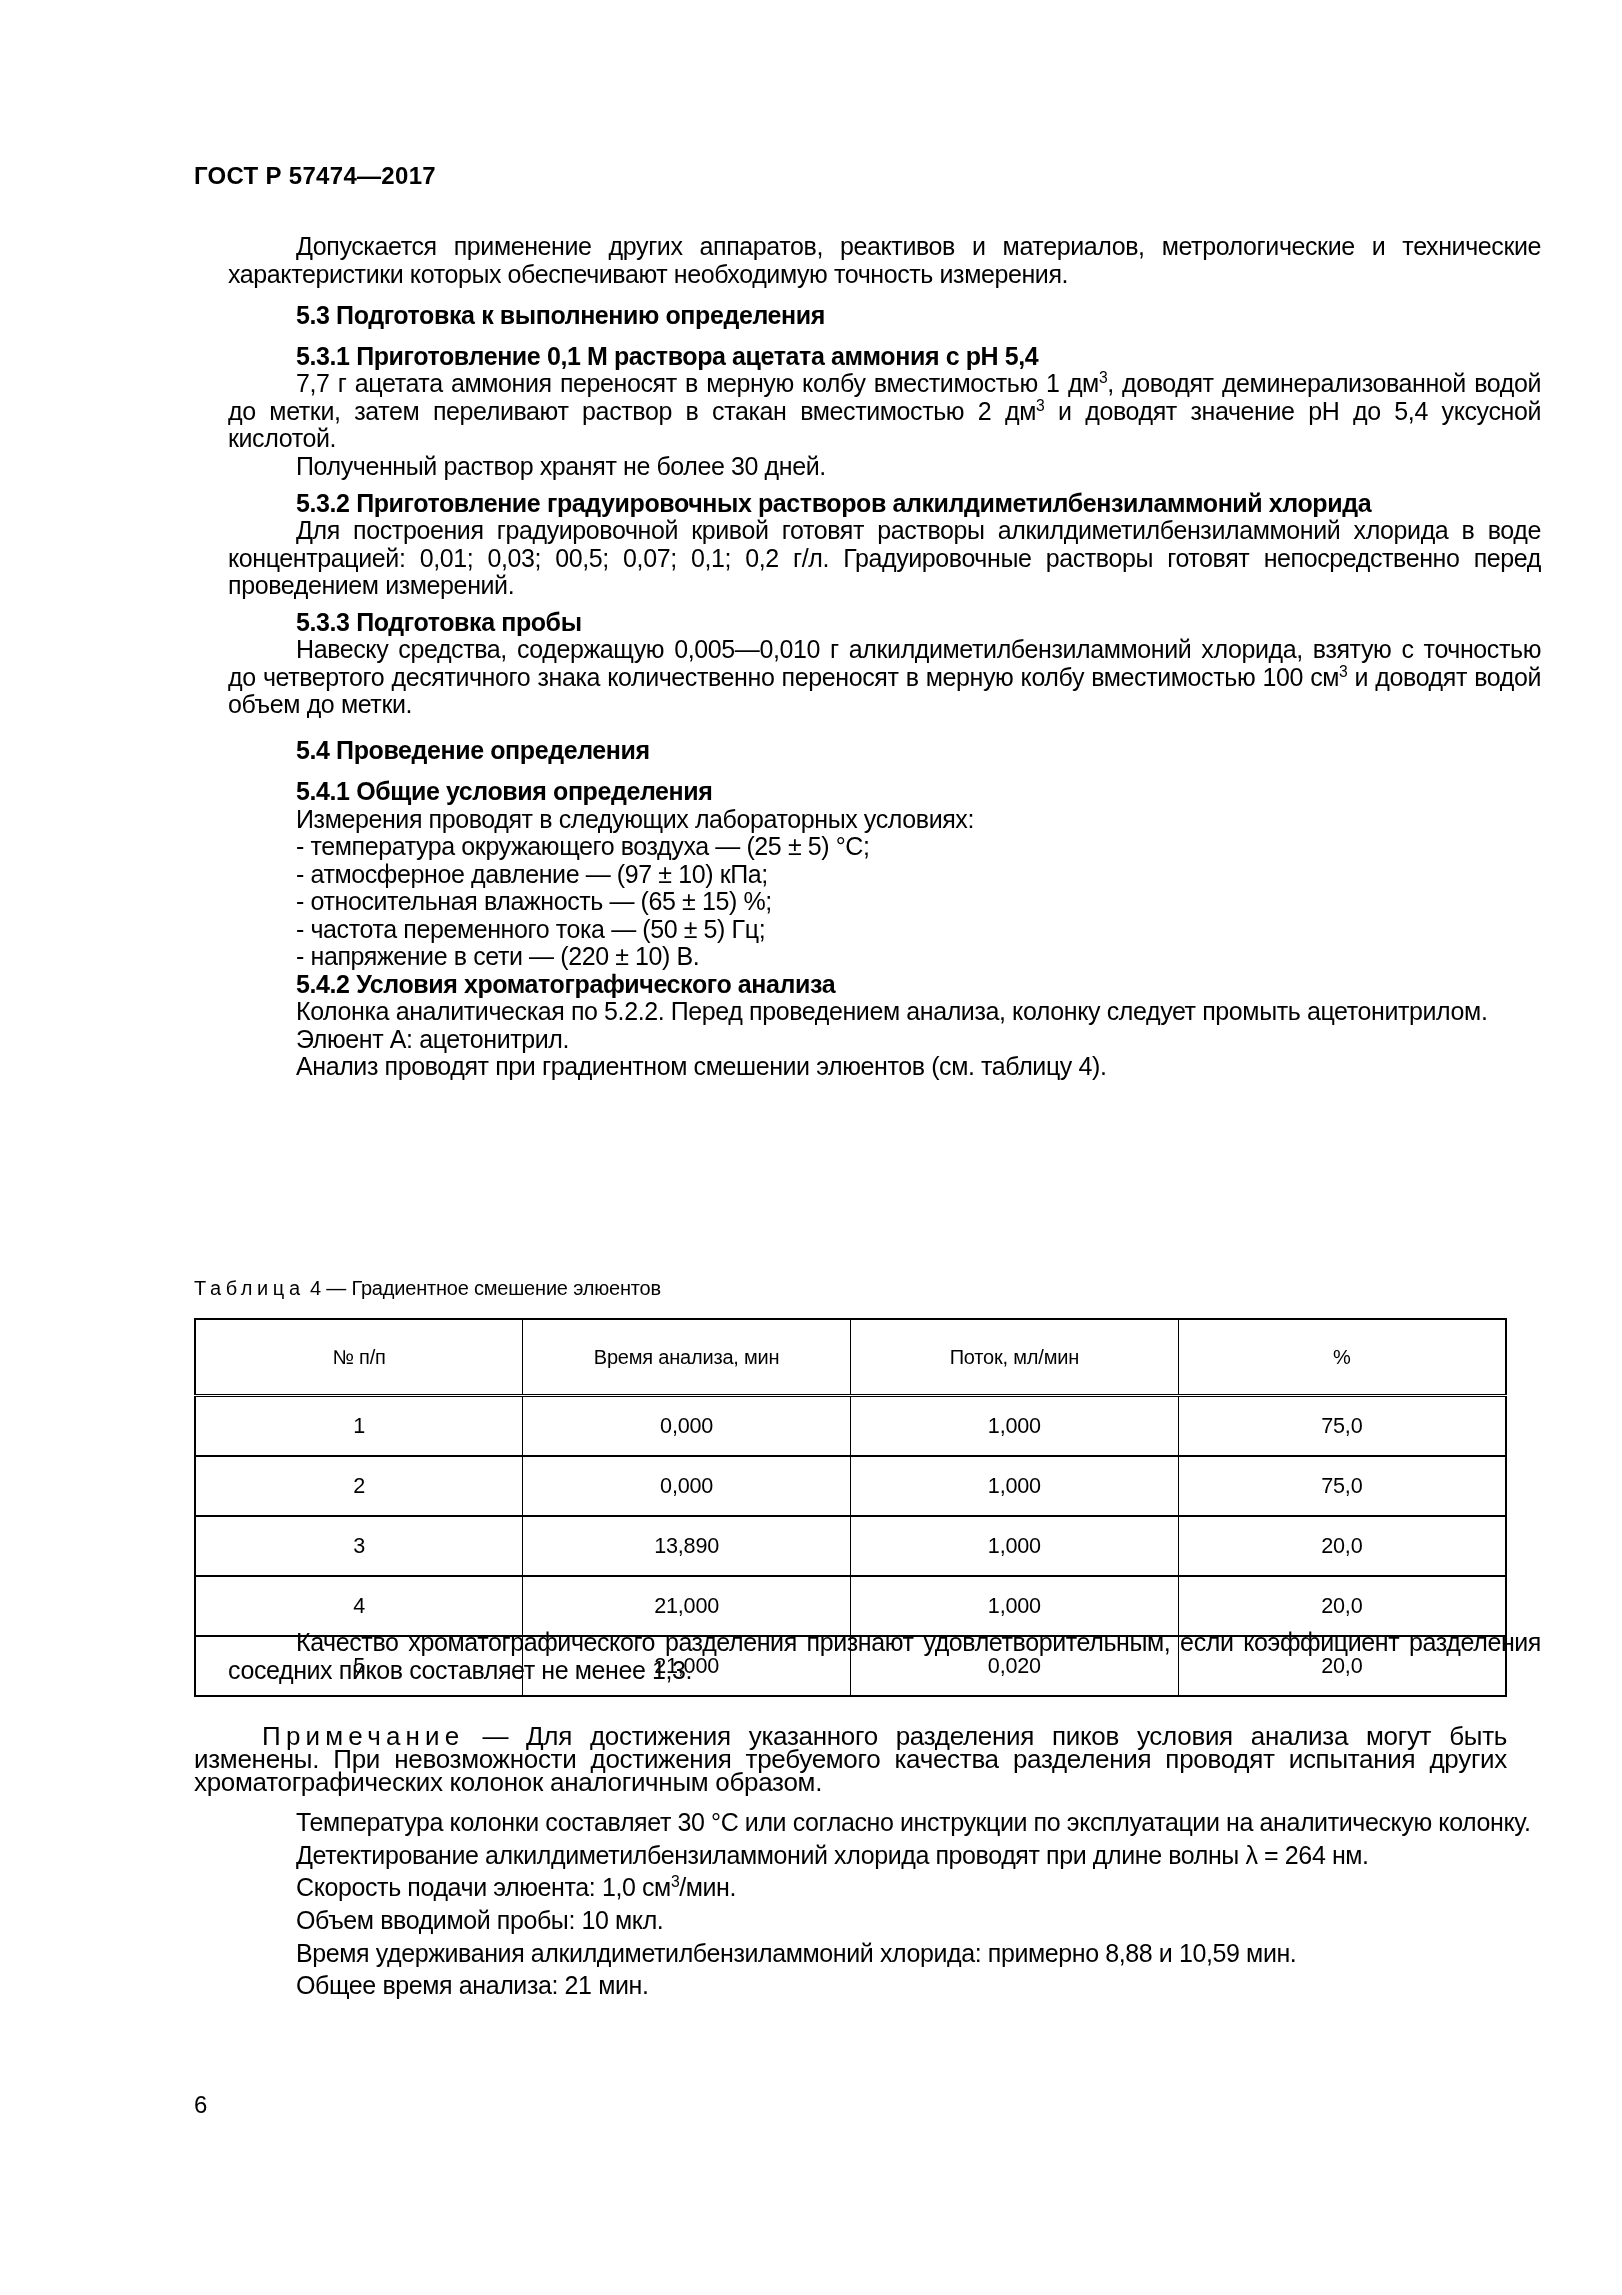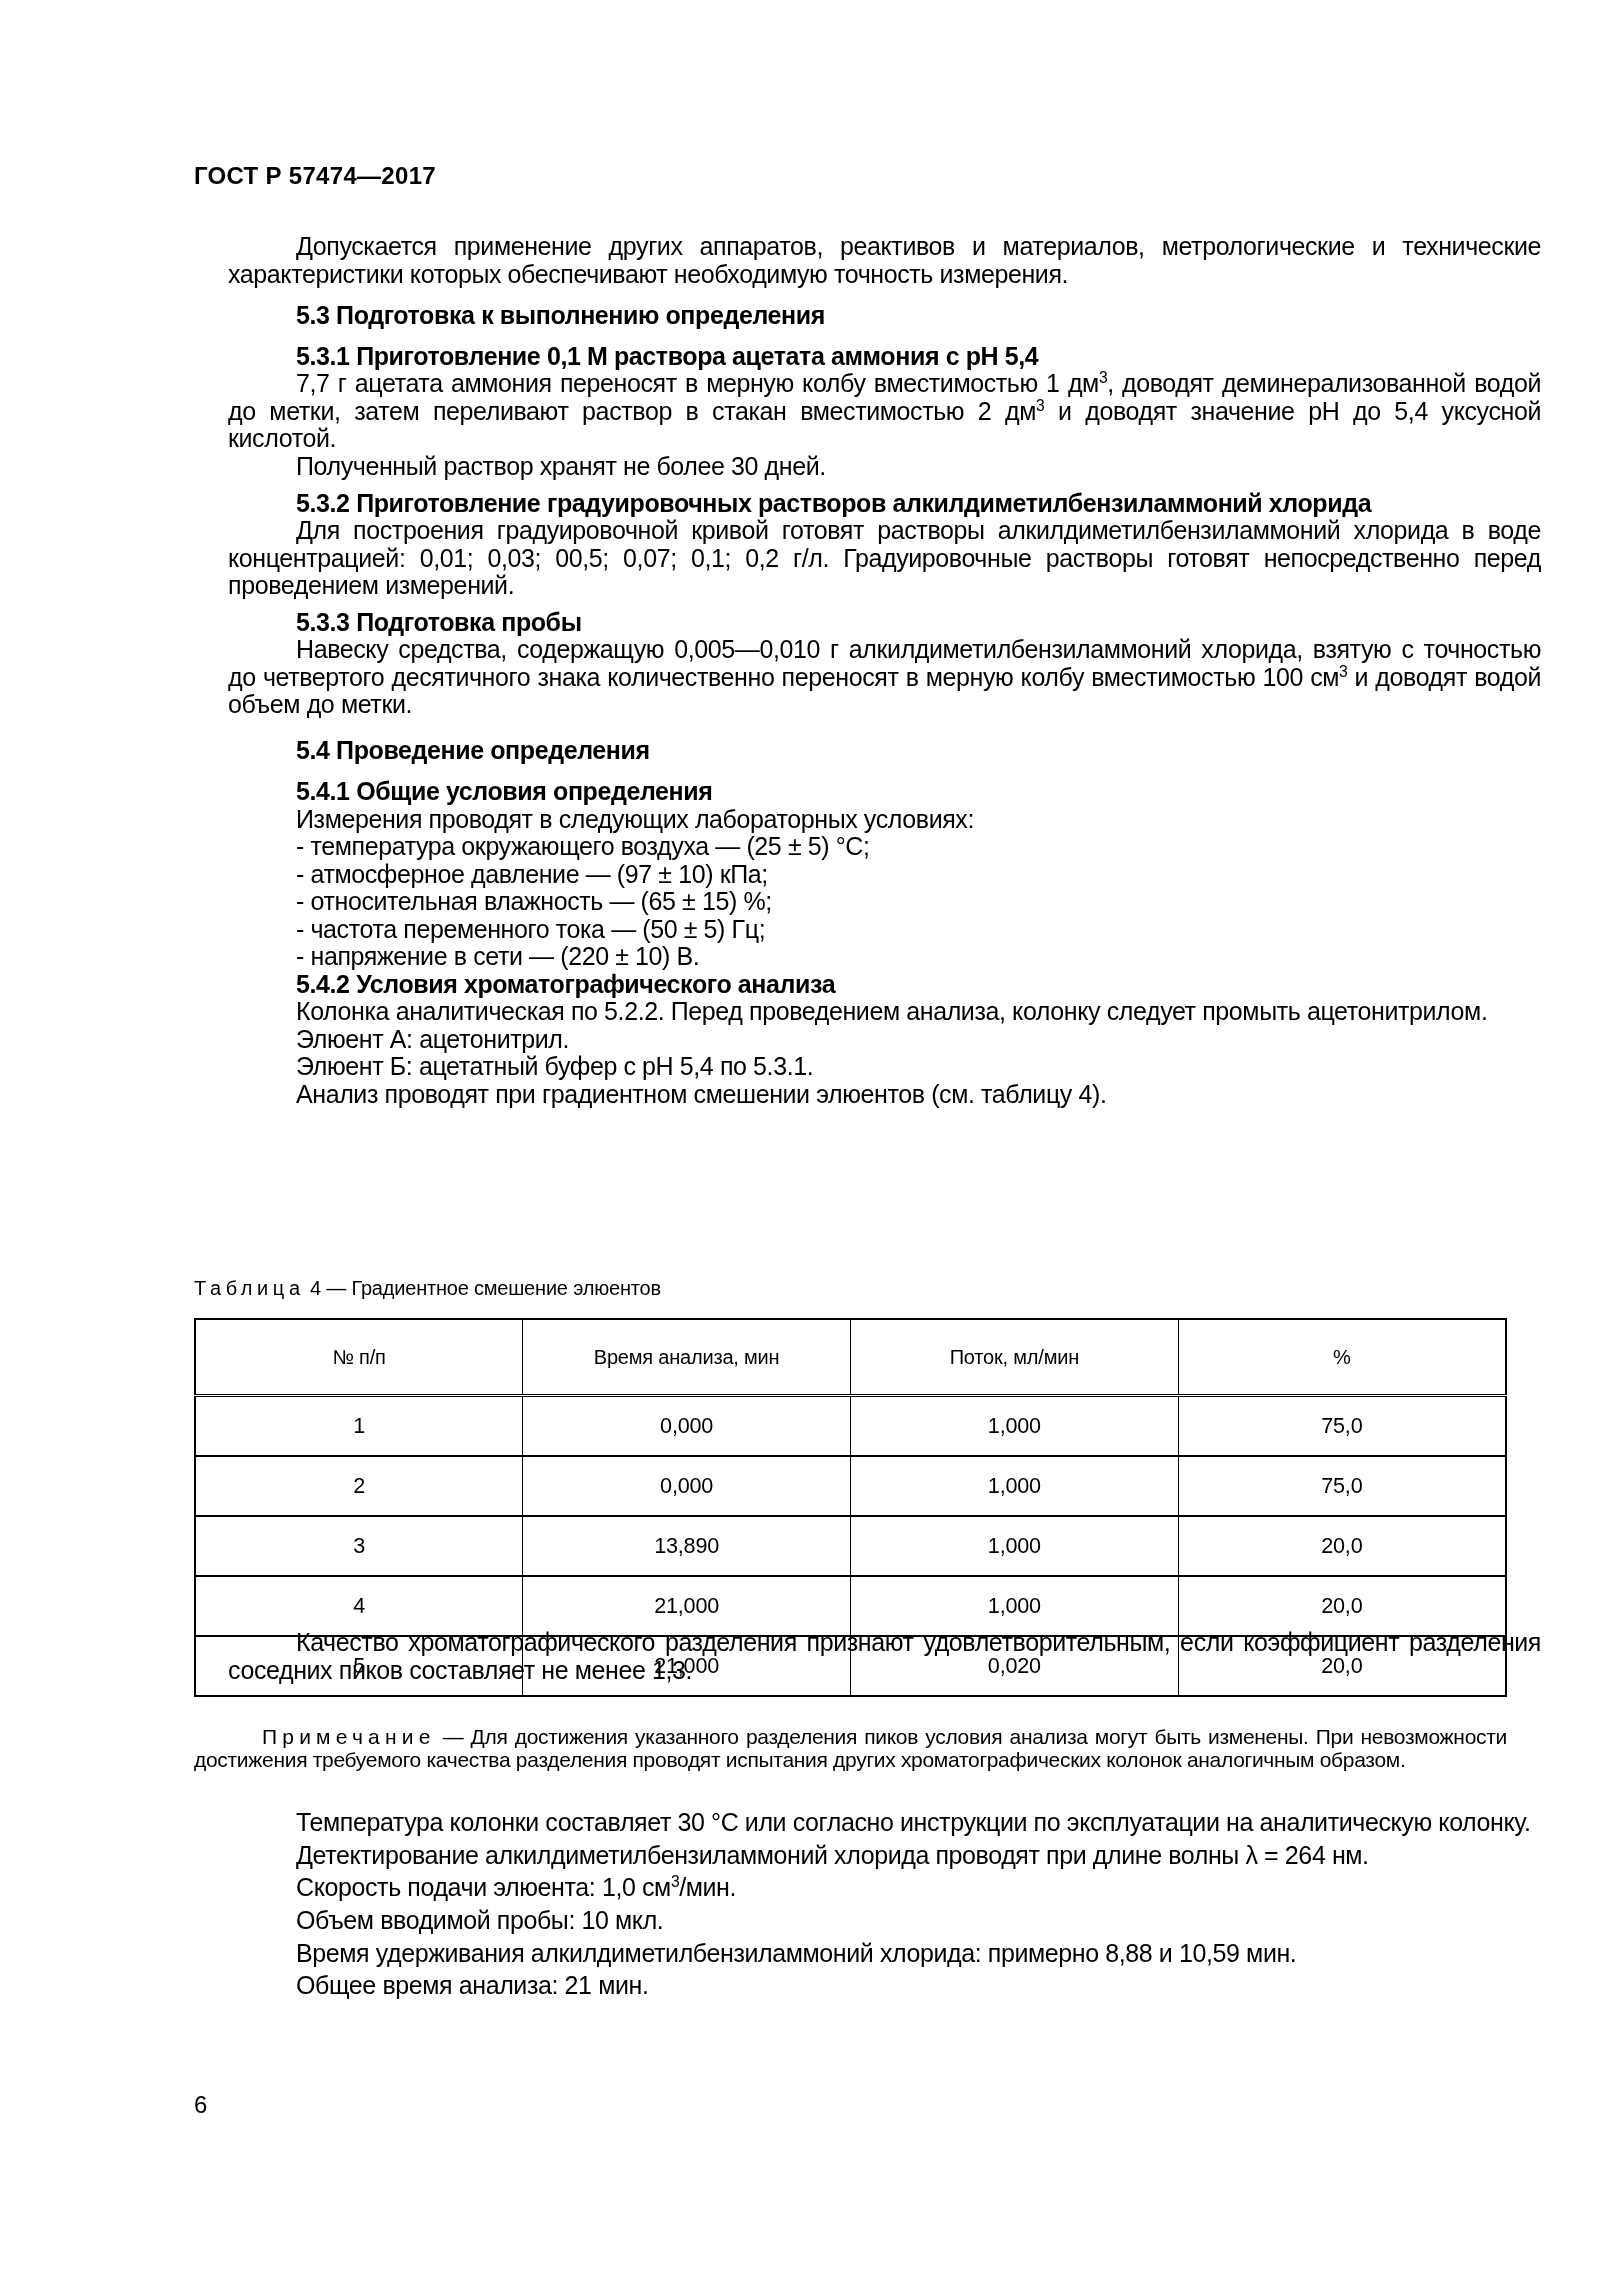--- a/index.html
+++ b/index.html
@@ -47,21 +47,21 @@
   table.grad td { height: 42px; border-bottom: 2px solid #000; }
   table.grad tr td:first-child, table.grad tr th:first-child { border-left: 2px solid #000; }
   table.grad tr td:last-child, table.grad tr th:last-child { border-right: 2px solid #000; }
   table.grad col.c1 { width: 328px; }
   table.grad col.c2 { width: 328px; }
   table.grad col.c3 { width: 328px; }
   table.grad col.c4 { width: 328px; }
 
   .note {
     position: absolute; left: 194px; width: 1313px; top: 1725px;
-    font-size: 21px; line-height: 23px; letter-spacing: -0.3px;
+    font-size: 26px; line-height: 23px; letter-spacing: -0.3px;
   }
   .note p { margin: 0; text-align: justify; text-indent: 68px; }
   .note .label { letter-spacing: 5.2px; }
 
   .page-number {
     position: absolute; left: 194px; top: 2091px; font-size: 24px;
   }
 </style>
 </head>
 <body>
@@ -89,21 +89,20 @@
   <p class="li">Измерения проводят в следующих лабораторных условиях:</p>
   <p class="li">- температура окружающего воздуха — (25 ± 5) °С;</p>
   <p class="li">- атмосферное давление — (97 ± 10) кПа;</p>
   <p class="li">- относительная влажность — (65 ± 15) %;</p>
   <p class="li">- частота переменного тока — (50 ± 5) Гц;</p>
   <p class="li">- напряжение в сети — (220 ± 10) В.</p>
 
   <p class="h">5.4.2  Условия хроматографического анализа</p>
   <p class="p last">Колонка аналитическая по 5.2.2. Перед проведением анализа, колонку следует промыть ацетонитрилом.</p>
   <p class="p last">Элюент А: ацетонитрил.</p>
-  <p class="p last">Элюент Б: ацетатный буфер с рН 5,4 по 5.3.1.</p>
   <p class="p last">Анализ проводят при градиентном смешении элюентов (см. таблицу 4).</p>
 </div>
 
 <div class="caption">
   <span class="spaced">Таблица</span>
   <span>4 — Градиентное смешение элюентов</span>
 </div>
 
 <table class="grad">
   <colgroup>

